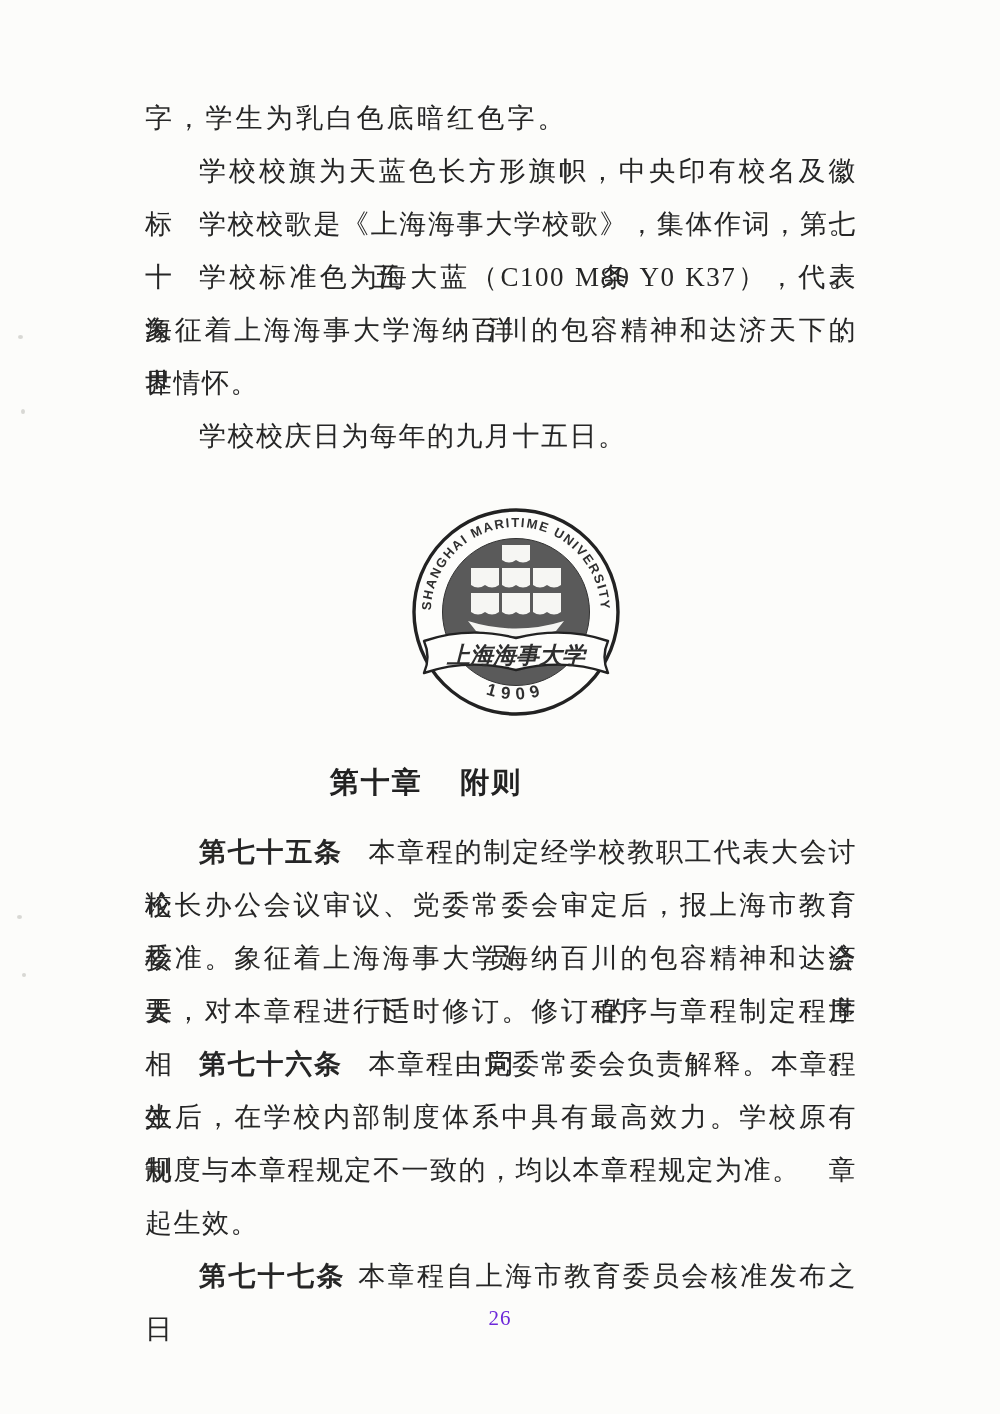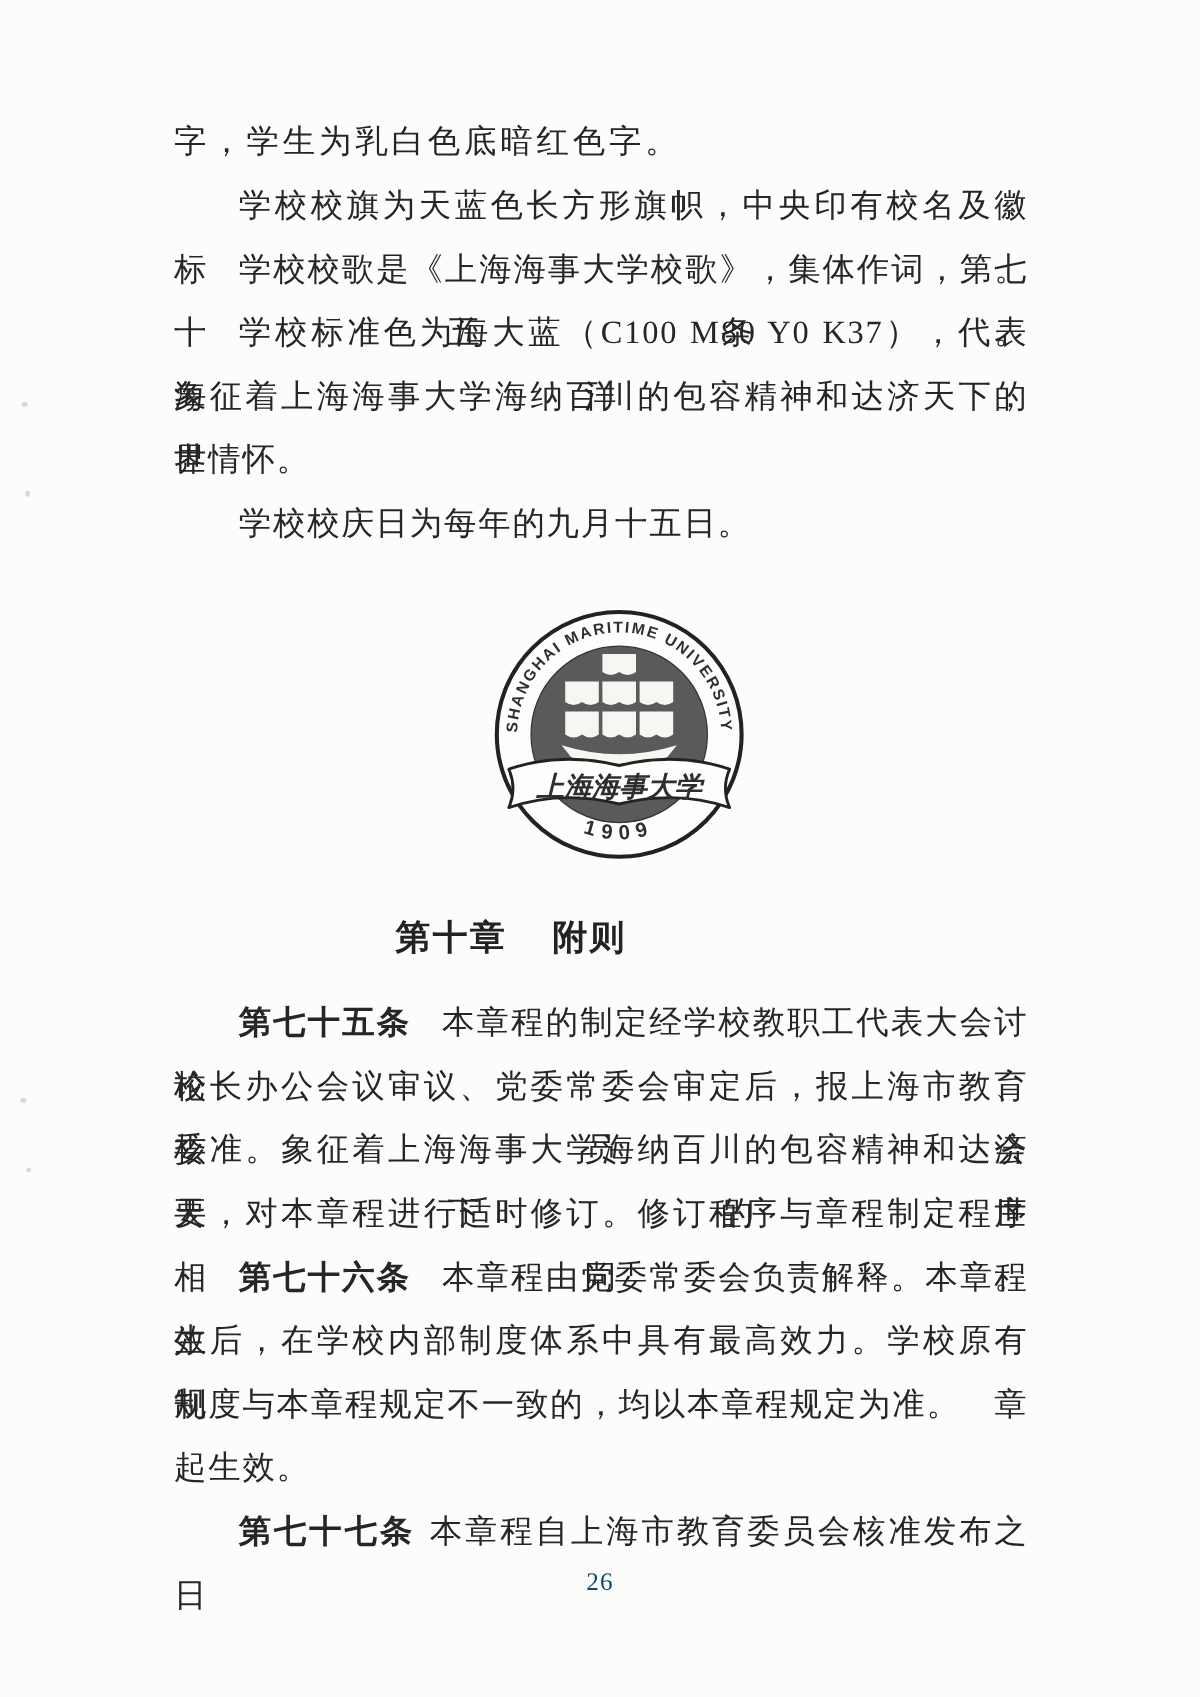--- a/index.html
+++ b/index.html
@@ -37,21 +37,21 @@
   }
   .chapter .num{margin-right:1.3em;}
 
   
   .seal{position:absolute;left:410px;top:506px;width:212px;height:212px;}
   .seal svg{display:block;width:212px;height:212px;}
 
   
   .pagenum{
     position:absolute;top:1306px;left:0;width:1000px;
-    text-align:center;font-size:21px;color:#0c4a6e;letter-spacing:1px;
+    text-align:center;font-size:21px;color:#6d28d9;letter-spacing:1px;
   }
 
   
   .speck{position:absolute;background:#b9b9b4;border-radius:50%;opacity:.55;}
   .speck.s1{left:18px;top:335px;width:5px;height:4px;}
   .speck.s2{left:21px;top:409px;width:4px;height:5px;}
   .speck.s3{left:17px;top:915px;width:5px;height:4px;}
   .speck.s4{left:22px;top:973px;width:4px;height:4px;}
 </style>
 </head>

